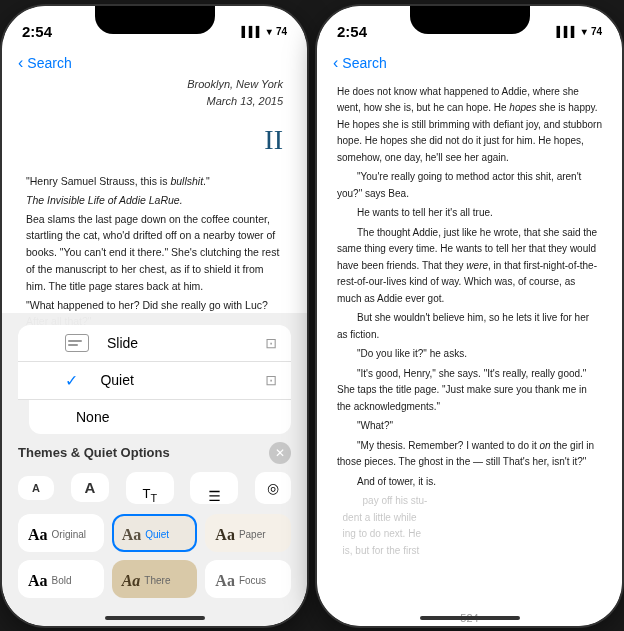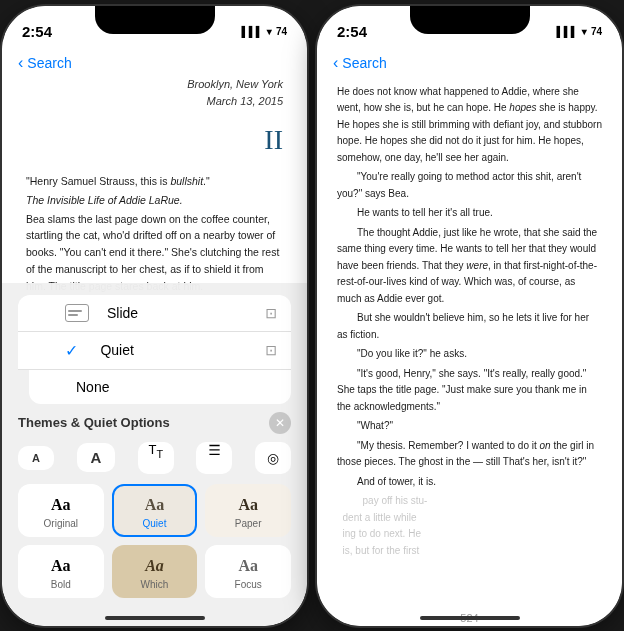--- a/index.html
+++ b/index.html
@@ -181,43 +181,43 @@
       color: #333;
       display: flex;
       align-items: center;
       justify-content: center;
     }
     .font-btn.small { font-size: 11px; }
     .font-btn.large { font-size: 15px; }
     .icon-btn {
       background: #fff;
       border-radius: 10px;
-      width: 36px; height: 32px;
-      display: flex; align-items: flex-start; justify-content: center;
+      width: 48px; height: 32px;
+      display: flex; align-items: flex-end; justify-content: center;
       font-size: 14px;
     }
     .eye-btn {
       background: #fff;
       border-radius: 10px;
       width: 36px; height: 32px;
       display: flex; align-items: center; justify-content: center;
       font-size: 14px;
     }
     
     .theme-grid {
       display: grid;
       grid-template-columns: repeat(3, 1fr);
       gap: 8px;
     }
     .theme-card {
       background: #fff;
       border-radius: 12px;
       padding: 10px 8px 6px;
       display: flex;
-      flex-direction: column;
+      flex-direction: row;
       align-items: center;
       gap: 4px;
       border: 2px solid transparent;
     }
     .theme-card.selected { border-color: #007AFF; }
     .theme-card-text {
       font-size: 16px;
       font-weight: 700;
     }
     .theme-card-label {
@@ -358,21 +358,21 @@
           <div class="theme-card theme-paper">
             <span class="theme-card-text" style="font-family:Georgia,serif;color:#3a3020;">Aa</span>
             <span class="theme-card-label">Paper</span>
           </div>
           <div class="theme-card" style="background:#fff;">
             <span class="theme-card-text" style="font-weight:900;font-family:Georgia,serif;">Aa</span>
             <span class="theme-card-label">Bold</span>
           </div>
           <div class="theme-card" style="background:#d9c9a8;">
             <span class="theme-card-text" style="font-family:Georgia,serif;font-style:italic;color:#4a3a20;">Aa</span>
-            <span class="theme-card-label">Which</span>
+            <span class="theme-card-label">There</span>
           </div>
           <div class="theme-card" style="background:#fff;">
             <span class="theme-card-text" style="font-family:Georgia,serif;color:#666;">Aa</span>
             <span class="theme-card-label">Focus</span>
           </div>
         </div>
       </div>
 
       <div class="home-indicator"></div>
     </div>

